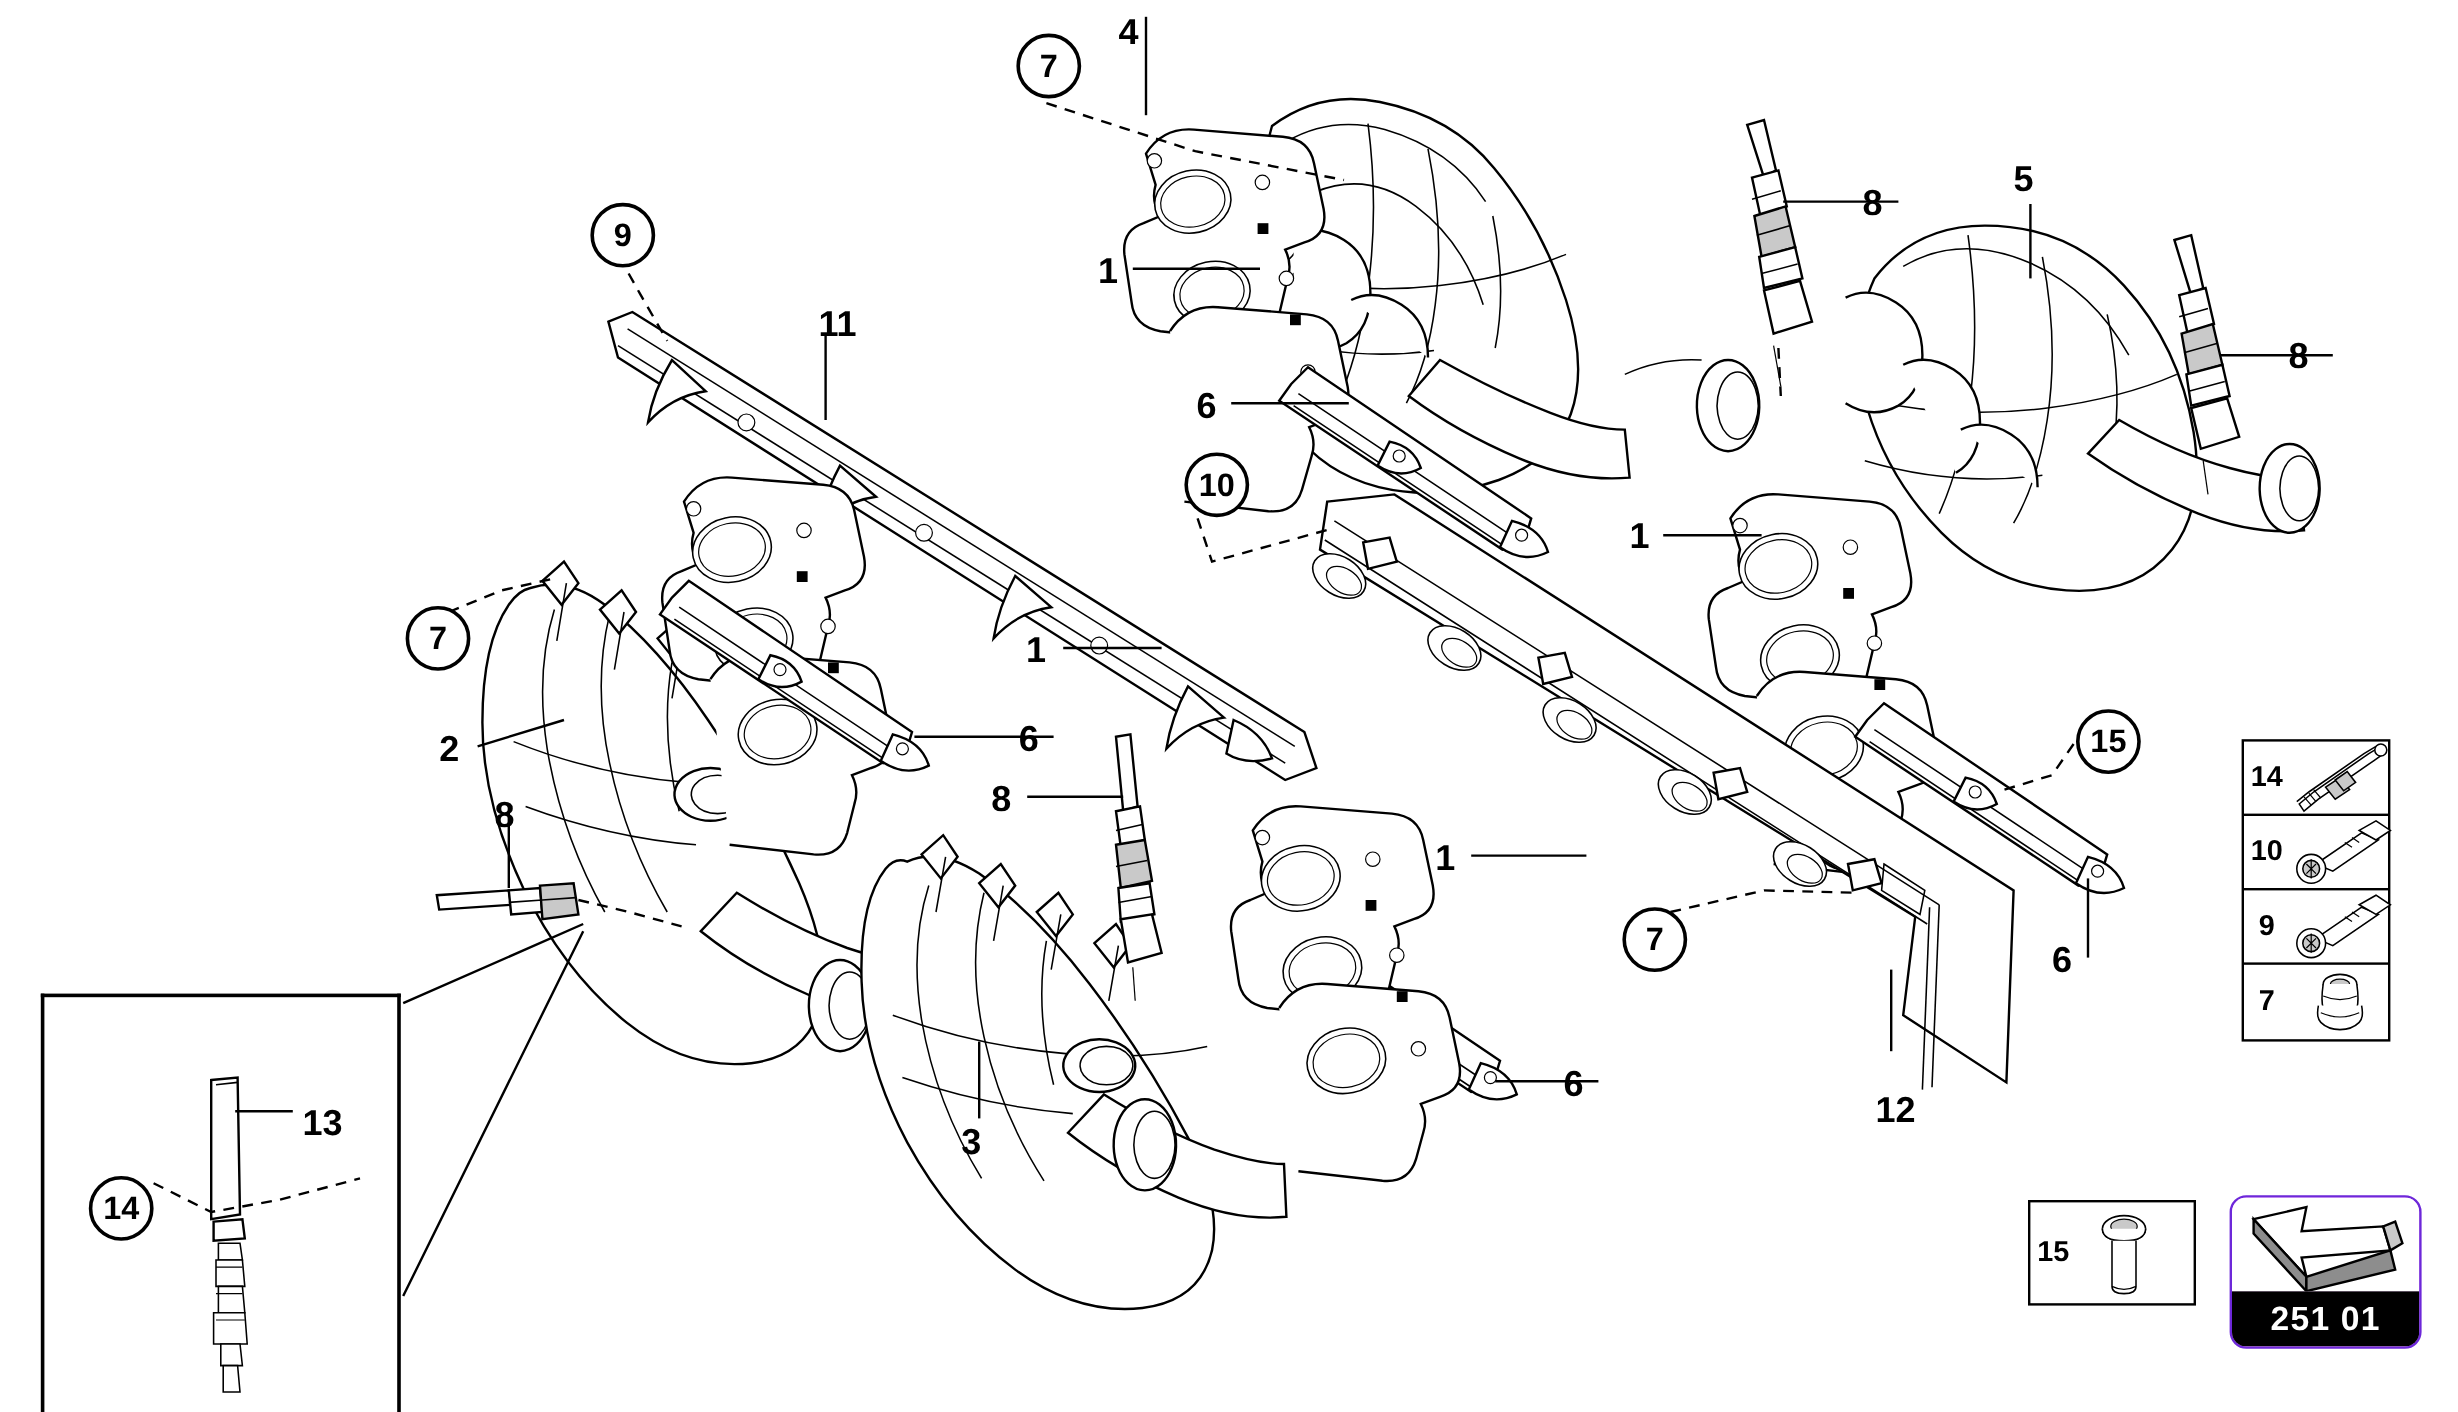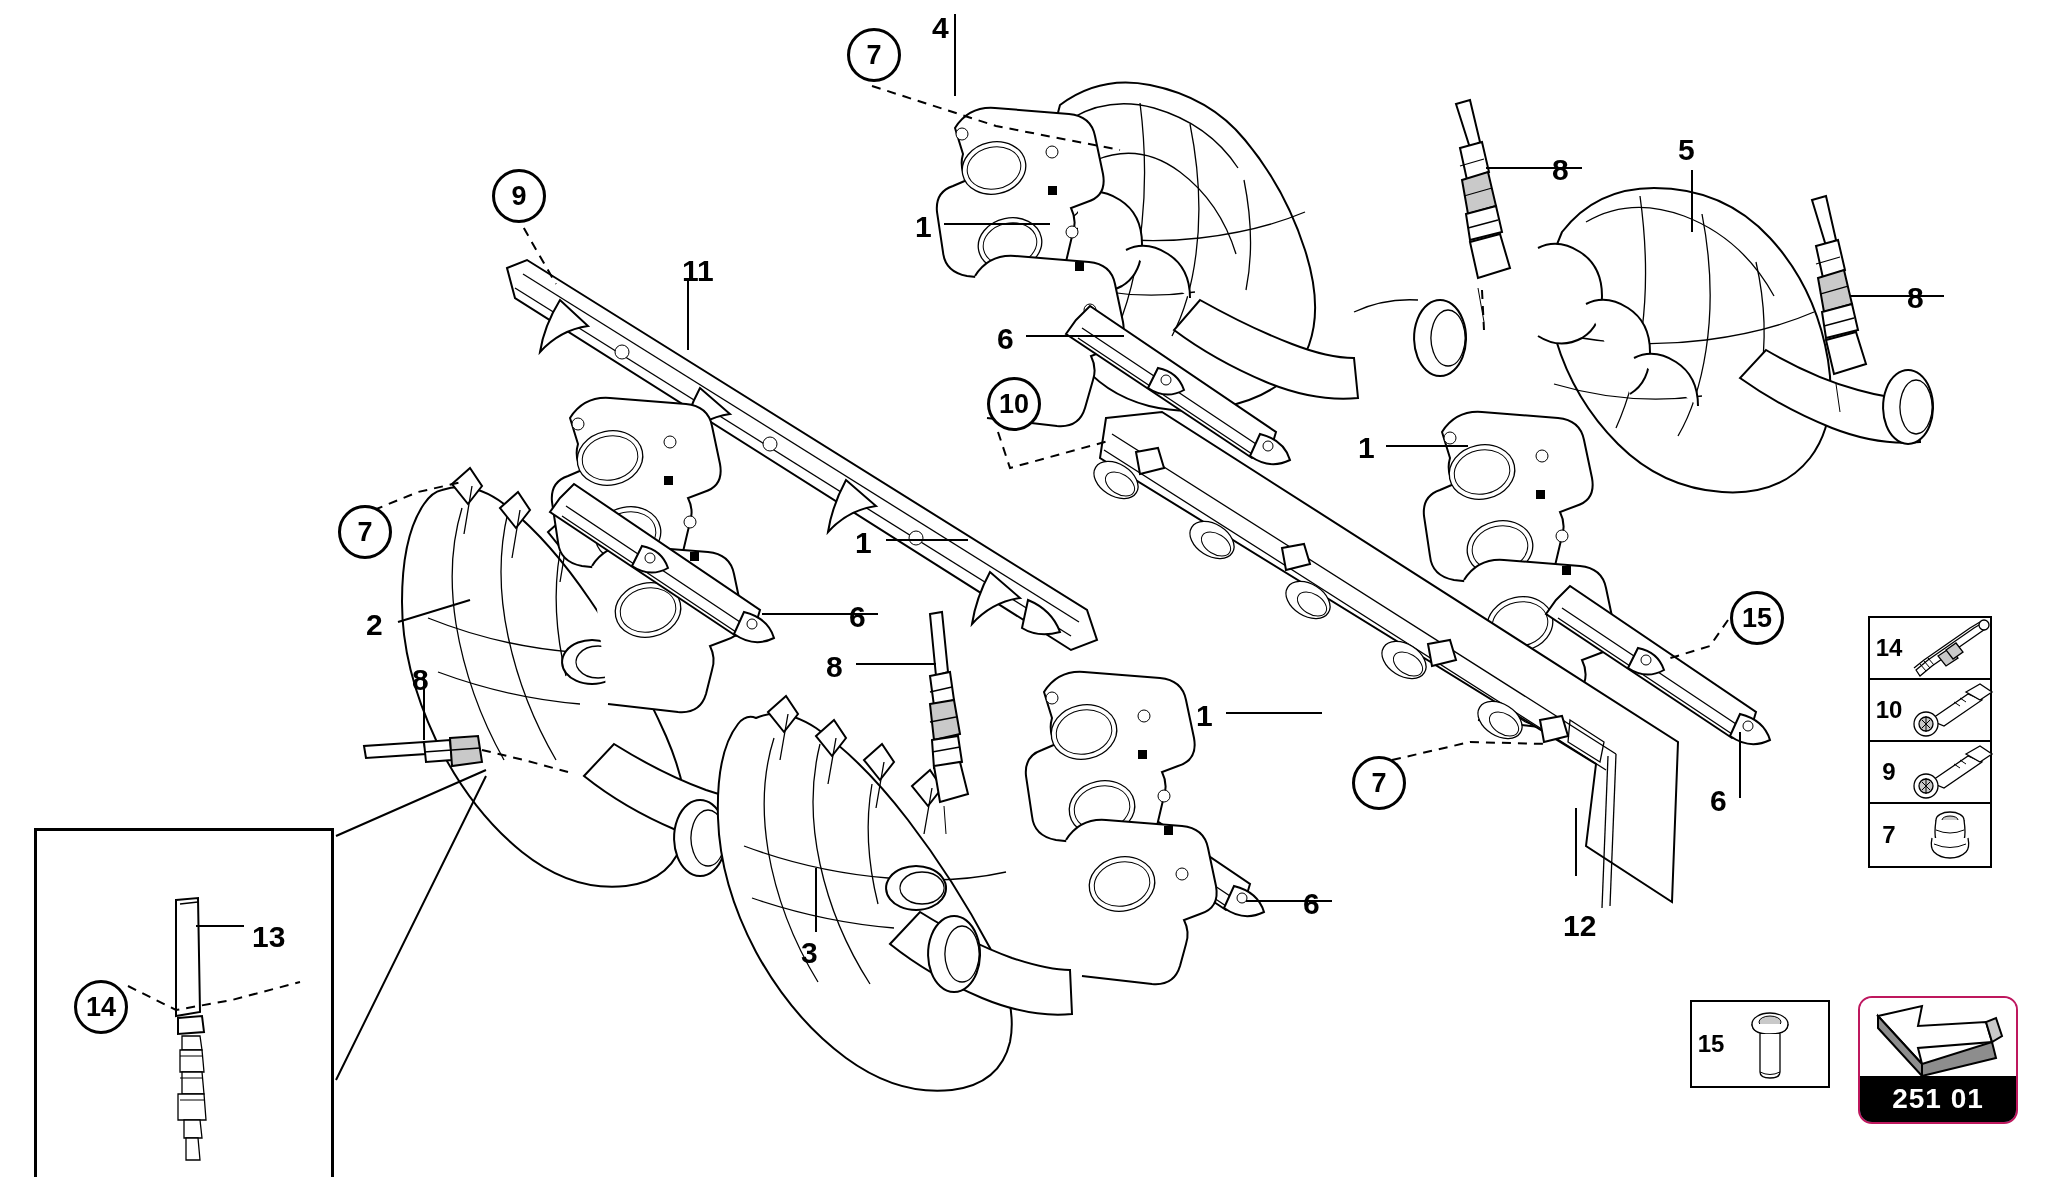--- a/index.html
+++ b/index.html
@@ -89,21 +89,21 @@
   }
   
   #page-code {
     position: absolute;
     left: 1858px;
     top: 996px;
     width: 160px;
     height: 128px;
     border-radius: 14px;
     background: #f0abfc;
-    border: 2px solid #be185d;
+    border: 2px solid #6d28d9;
     overflow: hidden;
     box-sizing: border-box;
   }
   #page-code .arrow-area {
     height: 78px;
     position: relative;
     background: #ffffff;
   }
   #page-code .code-bar {
     height: 46px;

